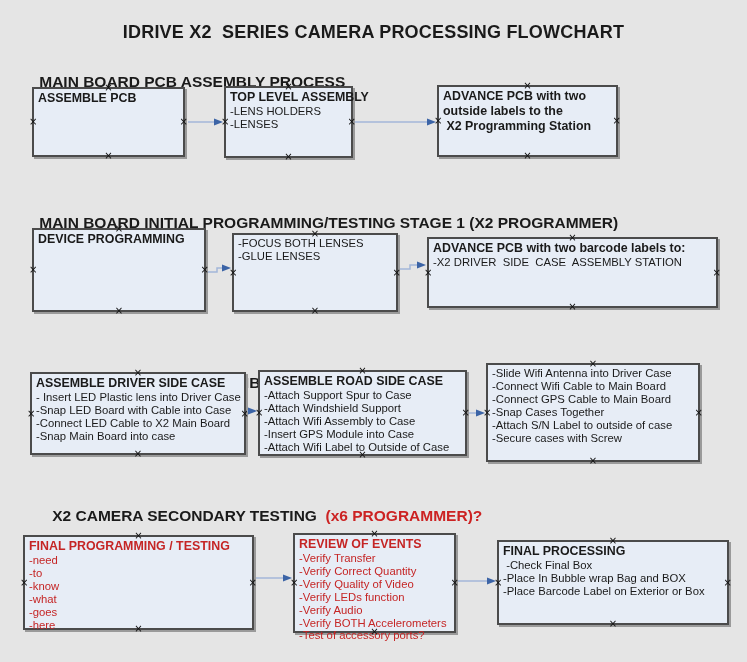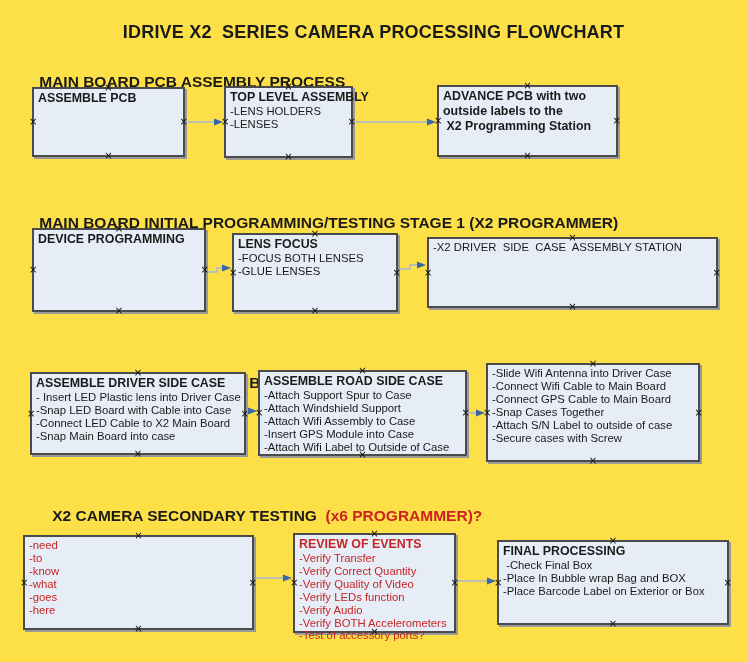--- a/index.html
+++ b/index.html
@@ -1,17 +1,17 @@
 <!DOCTYPE html>
 <html><head>
 <meta charset="utf-8">
 <style>
   html,body{margin:0;padding:0;background:#fff;}
   .canvas{
-    position:relative;width:747px;height:662px;background:#fde047;
+    position:relative;width:747px;height:662px;background:#e5e5e5;
     font-family:"Liberation Sans",sans-serif;color:#1a1a1a;overflow:hidden;
   }
   .page-title{
     position:absolute;top:22px;left:0;width:100%;text-align:center;
     font-size:18px;font-weight:bold;letter-spacing:.2px;white-space:pre;
   }
   .section-heading{
     position:absolute;font-size:15.5px;font-weight:bold;white-space:pre;text-align:right;
   }
   .section-heading .red-part{color:#cc2222;}
@@ -87,29 +87,29 @@
     </div>
 
   <div class="flowbox" style="left:32px;top:228px;width:174px;height:84px;">
     <div class="box-title">DEVICE PROGRAMMING</div>
   <span class="handle h-top">×</span>
       <span class="handle h-bottom">×</span>
       <span class="handle h-left">×</span>
       <span class="handle h-right">×</span>
     </div>
   <div class="flowbox" style="left:232px;top:233px;width:166px;height:79px;">
-    <div class="box-title">LENS FOCUS</div>
     <div class="box-lines">-FOCUS BOTH LENSES
 -GLUE LENSES</div>
   <span class="handle h-top">×</span>
       <span class="handle h-bottom">×</span>
       <span class="handle h-left">×</span>
       <span class="handle h-right">×</span>
     </div>
   <div class="flowbox" style="left:427px;top:237px;width:291px;height:71px;">
+    <div class="box-title">ADVANCE PCB with two barcode labels to:</div>
     <div class="box-lines">-X2 DRIVER  SIDE  CASE  ASSEMBLY STATION</div>
   <span class="handle h-top">×</span>
       <span class="handle h-bottom">×</span>
       <span class="handle h-left">×</span>
       <span class="handle h-right">×</span>
     </div>
 
   <div class="flowbox" style="left:30px;top:372px;width:216px;height:83px;">
     <div class="box-title">ASSEMBLE DRIVER SIDE CASE</div>
     <div class="box-lines">- Insert LED Plastic lens into Driver Case
@@ -140,20 +140,21 @@
 -Snap Cases Together
 -Attach S/N Label to outside of case
 -Secure cases with Screw</div>
   <span class="handle h-top">×</span>
       <span class="handle h-bottom">×</span>
       <span class="handle h-left">×</span>
       <span class="handle h-right">×</span>
     </div>
 
   <div class="flowbox red" style="left:23px;top:535px;width:231px;height:95px;">
+    <div class="box-title">FINAL PROGRAMMING / TESTING</div>
     <div class="box-lines">-need
 -to
 -know
 -what
 -goes
 -here</div>
   <span class="handle h-top">×</span>
       <span class="handle h-bottom">×</span>
       <span class="handle h-left">×</span>
       <span class="handle h-right">×</span>

